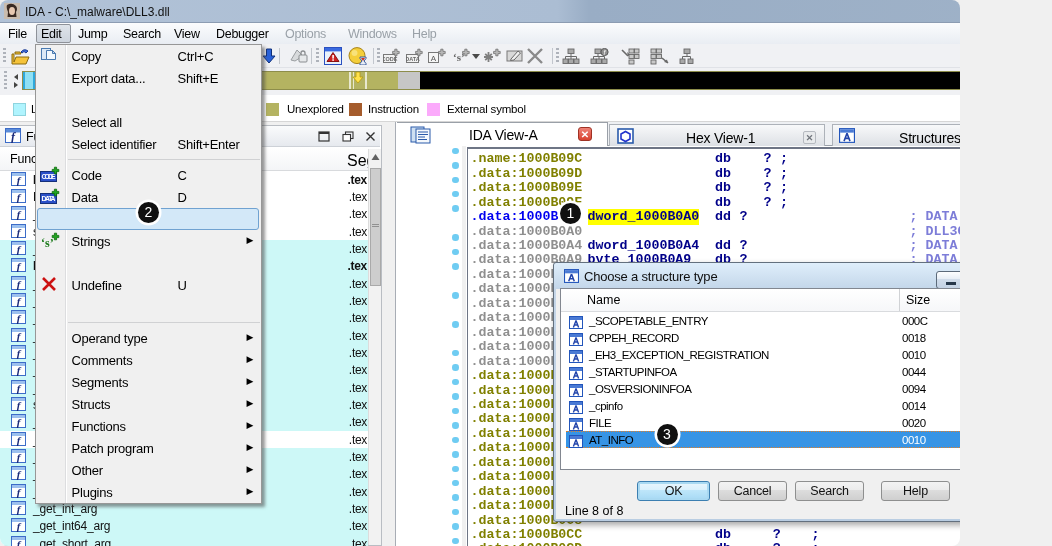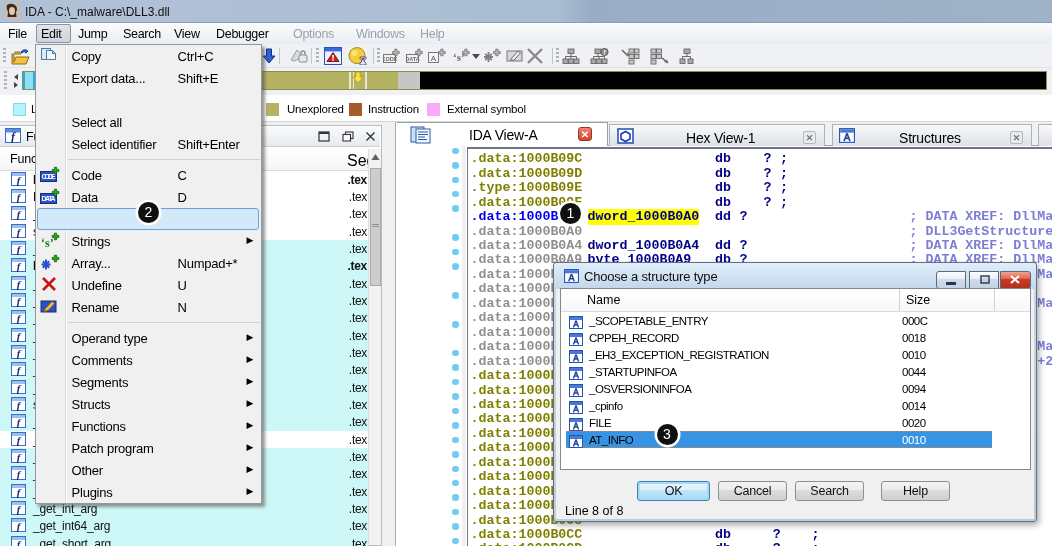--- a/index.html
+++ b/index.html
@@ -1,23 +1,23 @@
 <!DOCTYPE html>
 <html><head><meta charset="utf-8"><style>
 * { margin:0; padding:0; box-sizing:border-box; }
 html,body { width:1052px; height:546px; overflow:hidden; font-family:"Liberation Sans",sans-serif; background:#f0f0f0; }
-#app { position:relative; width:1052px; height:546px; overflow:hidden; }
+#app { position:relative; width:960px; height:546px; overflow:hidden;border-radius:8px; }
 .abs { position:absolute; }
 
 #title { left:0; top:0; width:1052px; height:23px; background:linear-gradient(to right,#b1c2d7 0%,#abbdd3 53%,#99adc5 56%,#9fb2c8 100%); border-bottom:1px solid #8c9cb2; }
 #title .t { position:absolute; left:25px; top:4.5px; font-size:12px; color:#111; }
 
 #menubar { left:0; top:23px; width:1052px; height:21px; background:linear-gradient(#fbfcfd,#e9edf3); }
 .mb { position:absolute; top:4px; font-size:12.5px; letter-spacing:-0.3px; color:#000; }
-.mbg { color:#9aa1a8;margin-left:8px; }
+.mbg { color:#9aa1a8; }
 #editbtn { position:absolute; left:36px; top:1px; width:35px; height:19px; border:1px solid #8e9299; border-radius:2px; background:linear-gradient(#dfe4ea,#cdd4dd); }
 
 #toolbar { left:0; top:44px; width:1052px; height:24px; background:#f0f1f4; border-bottom:1px solid #e0e2e7; }
 .tsep { position:absolute; top:4px; width:1px; height:16px; background:#c2c6cd; }
 .hdl { position:absolute; width:3px; background:repeating-linear-gradient(to bottom,#aeb2ba 0 2px,transparent 2px 4px); }
 
 #navrow { left:0; top:68px; width:1052px; height:27px; background:#f0f1f4; }
 #band { position:absolute; left:22px; top:3px; width:1025px; height:19px; background:#b4b361; border:1px solid #8d8d4a; }
 
 #legend { left:0; top:95px; width:1052px; height:27px; background:#fff; border-bottom:1px solid #d6d6d6; }
@@ -511,25 +511,25 @@
     </div>
     <div class="tab" style="left:641px;width:15px"></div>
   </div>
 </div>
 
 <div class="abs" style="left:396px;top:146px;width:656px;height:400px;overflow:hidden">
   <div class="abs" style="left:-396px;top:-146px;width:1052px;height:546px">
     <div class="abs" style="left:462px;top:146px;width:4px;height:400px;background:#f0f0f0"></div>
     <div class="abs" style="left:466.5px;top:147px;width:1.5px;height:399px;background:#6e7585"></div>
     <div class="abs" style="left:468px;top:147px;width:584px;height:1.5px;background:#6e7585"></div>
-<div class="dl" style="top:152.30px"><span class="a" style="left:470.6px">.data:1000B09C</span><span class="n" style="left:715.0px">db</span><span class="n" style="left:763.5px">?</span><span class="n" style="left:780.0px">;</span></div>
+<div class="dl" style="top:152.30px"><span class="a" style="left:470.6px">.name:1000B09C</span><span class="n" style="left:715.0px">db</span><span class="n" style="left:763.5px">?</span><span class="n" style="left:780.0px">;</span></div>
 <div class="blt" style="top:147.60px"></div>
 <div class="dl" style="top:166.75px"><span class="a" style="left:470.6px">.data:1000B09D</span><span class="n" style="left:715.0px">db</span><span class="n" style="left:763.5px">?</span><span class="n" style="left:780.0px">;</span></div>
 <div class="blt" style="top:162.05px"></div>
-<div class="dl" style="top:181.20px"><span class="a" style="left:470.6px">.type:1000B09E</span><span class="n" style="left:715.0px">db</span><span class="n" style="left:763.5px">?</span><span class="n" style="left:780.0px">;</span></div>
+<div class="dl" style="top:181.20px"><span class="a" style="left:470.6px">.data:1000B09E</span><span class="n" style="left:715.0px">db</span><span class="n" style="left:763.5px">?</span><span class="n" style="left:780.0px">;</span></div>
 <div class="blt" style="top:176.50px"></div>
 <div class="dl" style="top:195.65px"><span class="a" style="left:470.6px">.data:1000B09F</span><span class="n" style="left:715.0px">db</span><span class="n" style="left:763.5px">?</span><span class="n" style="left:780.0px">;</span></div>
 <div class="blt" style="top:190.95px"></div>
 <div class="dl" style="top:210.10px"><span class="b" style="left:470.6px">.data:1000B0A0</span><span class="y" style="left:587.6px">dword_1000B0A0</span><span class="n" style="left:715.0px">dd</span><span class="n" style="left:739.5px">?</span><span class="c" style="left:909.5px">; DATA XREF: DllMain(x,x,x)</span></div>
 <div class="blt" style="top:205.40px"></div>
 <div class="dl" style="top:224.55px"><span class="g" style="left:470.6px">.data:1000B0A0</span><span class="c" style="left:909.5px">; DLL3GetStructure</span></div>
 <div class="dl" style="top:239.00px"><span class="g" style="left:470.6px">.data:1000B0A4</span><span class="n" style="left:587.6px">dword_1000B0A4</span><span class="n" style="left:715.0px">dd</span><span class="n" style="left:739.5px">?</span><span class="c" style="left:909.5px">; DATA XREF: DllMain(x,x,x)</span></div>
 <div class="blt" style="top:234.30px"></div>
 <div class="dl" style="top:253.45px"><span class="g" style="left:470.6px">.data:1000B0A9</span><span class="n" style="left:587.6px">byte_1000B0A9</span><span class="n" style="left:715.0px">db</span><span class="n" style="left:739.5px">?</span><span class="c" style="left:909.5px">; DATA XREF: DllMain(x,x,x)</span></div>
 <div class="blt" style="top:248.75px"></div>
@@ -705,45 +705,27 @@
     </div>
 <div class="abs mhl" style="top:207.5px"></div>
 <div class="abs mi" style="top:230px">
       <span class="mic"><svg width="20" height="18" viewBox="0 0 20 18">
           <text x="1" y="14.5" font-size="12" font-family="Liberation Serif" font-weight="bold" fill="#1a7a1a">‘s’</text>
           <path d="M12.2 3.4 h2.2 v-2.2 h2.2 v2.2 h2.2 v2.2 h-2.2 v2.2 h-2.2 v-2.2 h-2.2 z" fill="#1fa51f" stroke="#0a6a0a" stroke-width="0.8"></path>
         </svg></span>
       <span class="mtx">Strings</span>
       <span class="mar">▶</span>
     </div>
-<div class="abs mi" style="top:252px">
-      <span class="mic"><svg width="20" height="18" viewBox="0 0 20 18">
-          <g stroke="#2a50d0" stroke-width="2">
-            <path d="M6 5.5 V15.5 M1.5 10.5 H10.5 M2.8 7.3 L9.2 13.7 M9.2 7.3 L2.8 13.7"></path>
-          </g>
-          <path d="M12.2 3.4 h2.2 v-2.2 h2.2 v2.2 h2.2 v2.2 h-2.2 v2.2 h-2.2 v-2.2 h-2.2 z" fill="#1fa51f" stroke="#0a6a0a" stroke-width="0.8"></path>
-        </svg></span>
-      <span class="mtx">Array...</span>
-      <span class="msc">Numpad+*</span>
-    </div>
 <div class="abs mi" style="top:274px">
       <span class="mic"><svg width="18" height="16" viewBox="0 0 18 16">
           <path d="M3 2 L15 14 M15 2 L3 14" stroke="#cc1111" stroke-width="2.6"></path>
         </svg></span>
       <span class="mtx">Undefine</span>
       <span class="msc">U</span>
     </div>
-<div class="abs mi" style="top:296px">
-      <span class="mic"><svg width="18" height="16" viewBox="0 0 18 16">
-          <rect x="1" y="3" width="15" height="11" fill="#2a50c8" stroke="#15307a"></rect>
-          <path d="M5 11 L12 3.5 L14.5 5.5 L8 12.5 L4.2 13.2 z" fill="#f0c040" stroke="#8a6a10"></path>
-        </svg></span>
-      <span class="mtx">Rename</span>
-      <span class="msc">N</span>
-    </div>
 <div class="abs msep" style="top:322px"></div>
 <div class="abs mi" style="top:327px">
       <span class="mtx">Operand type</span>
       <span class="mar">▶</span>
     </div>
 <div class="abs mi" style="top:349px">
       <span class="mtx">Comments</span>
       <span class="mar">▶</span>
     </div>
 <div class="abs mi" style="top:371px">

